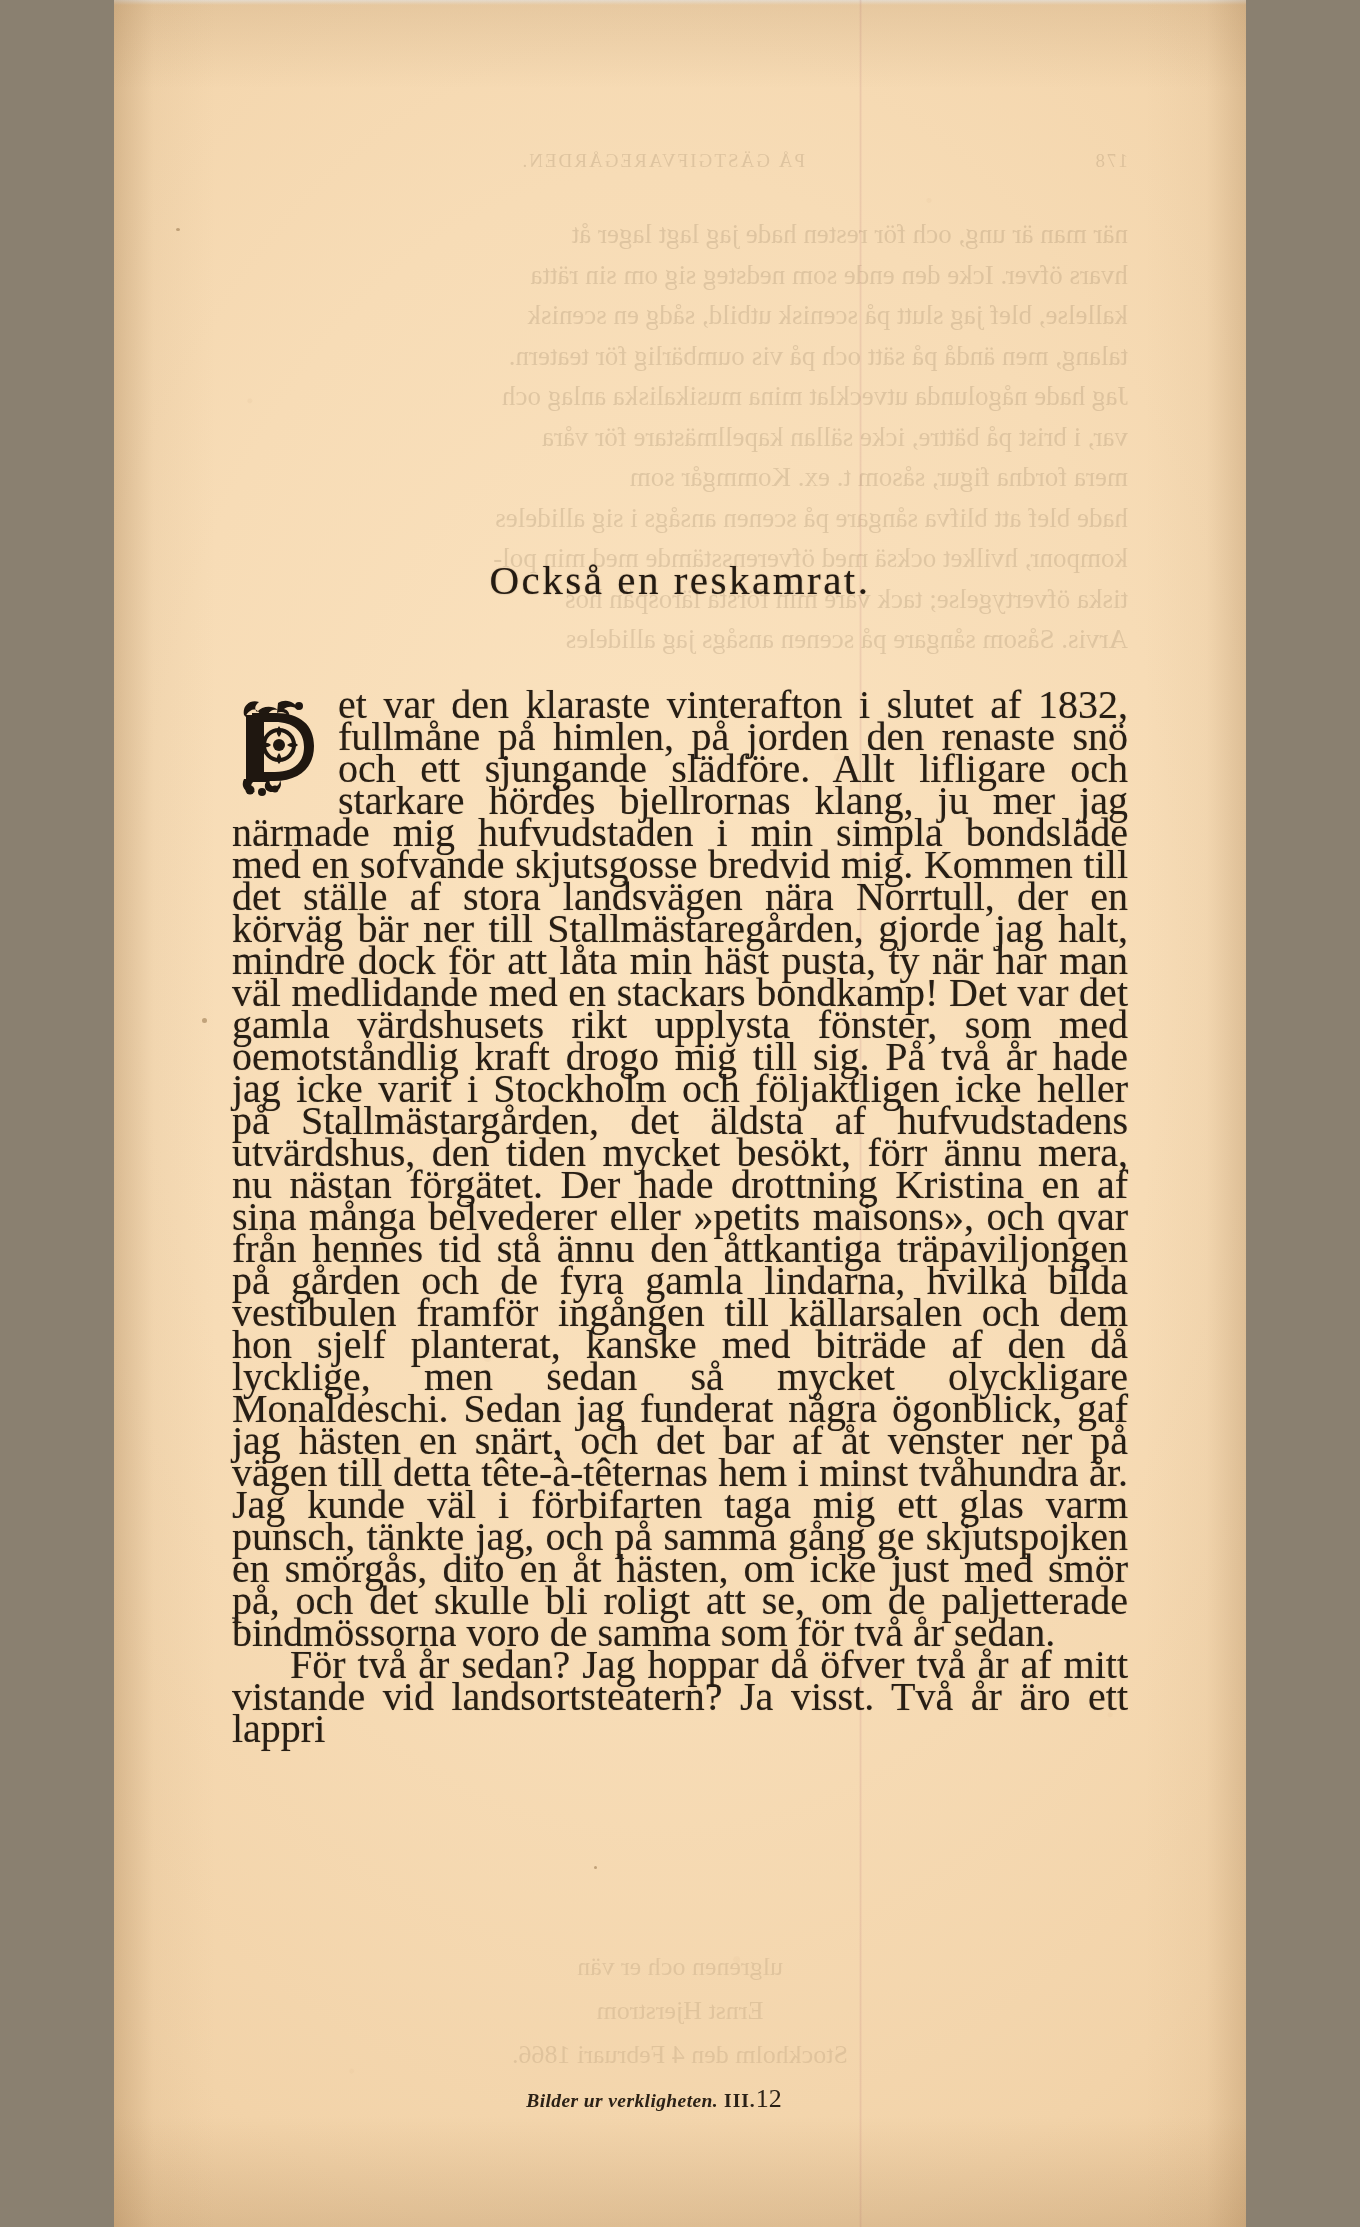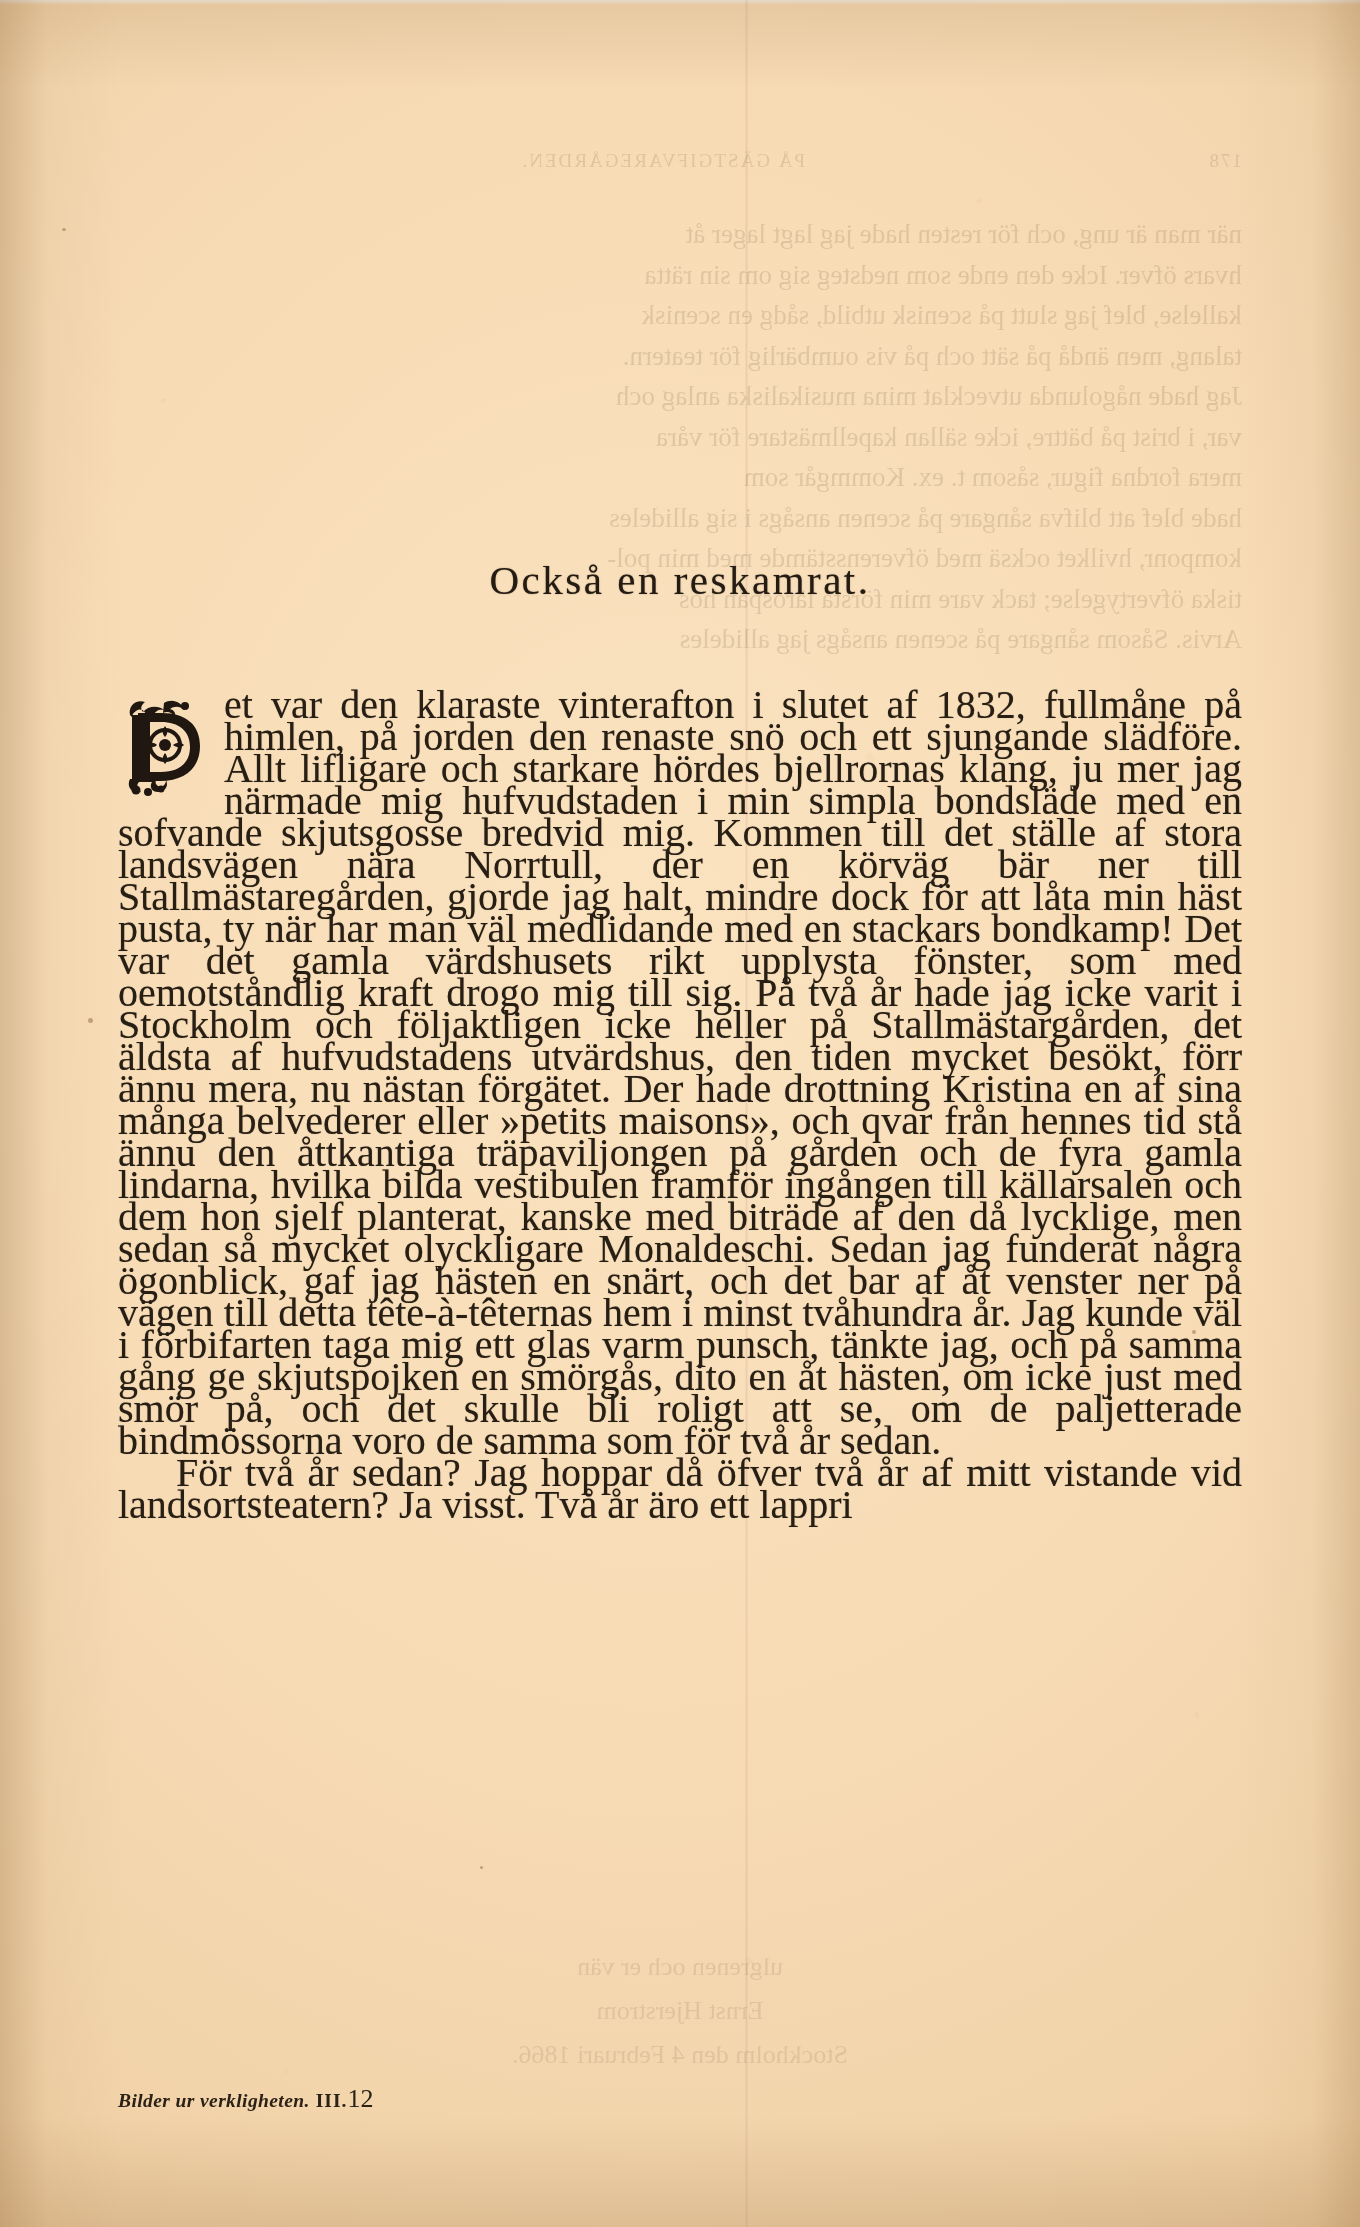--- a/index.html
+++ b/index.html
@@ -4,21 +4,21 @@
 <title>Också en reskamrat</title>
 <style>
   html, body {
     margin: 0;
     padding: 0;
     background: #8a8070;
   }
 
   .page {
     position: relative;
-    width: 1360px;
+    width: 1132px;
     height: 2227px;
     margin: 0 auto;
     overflow: hidden;
     background:
       radial-gradient(ellipse 120% 90% at 48% 42%, #fbe3c0 0%, #f7dcb6 38%, #f2d3a9 66%, #ecc99c 85%, #e2bd8e 100%);
     font-family: "Liberation Serif", "DejaVu Serif", serif;
     color: #2a2015;
   }
 
   
@@ -166,21 +166,21 @@
     padding-top: 36px;
   }
 
   
   .footer {
     position: absolute;
     left: 118px;
     right: 118px;
     bottom: 113px;
     display: flex;
-    justify-content: flex-start;
+    justify-content: center;
     align-items: baseline;
     z-index: 4;
   }
   .footer-title {
     font-size: 19.5px;
     font-style: italic;
     font-weight: bold;
     letter-spacing: .4px;
     color: #2b2116;
   }

